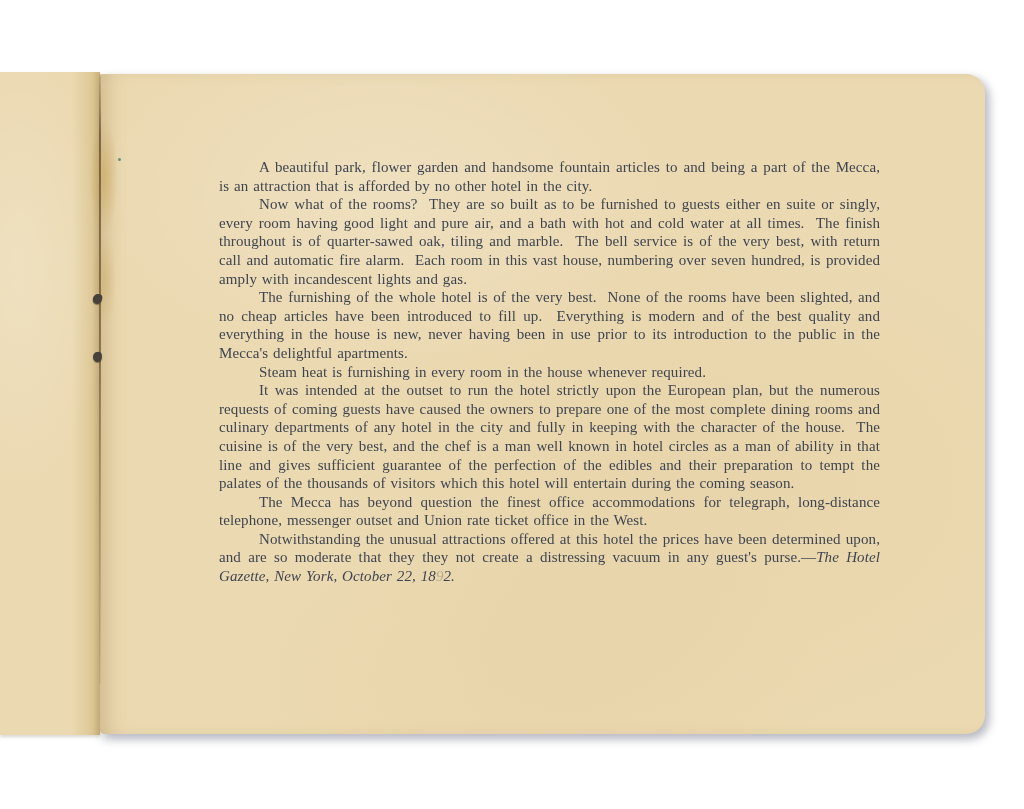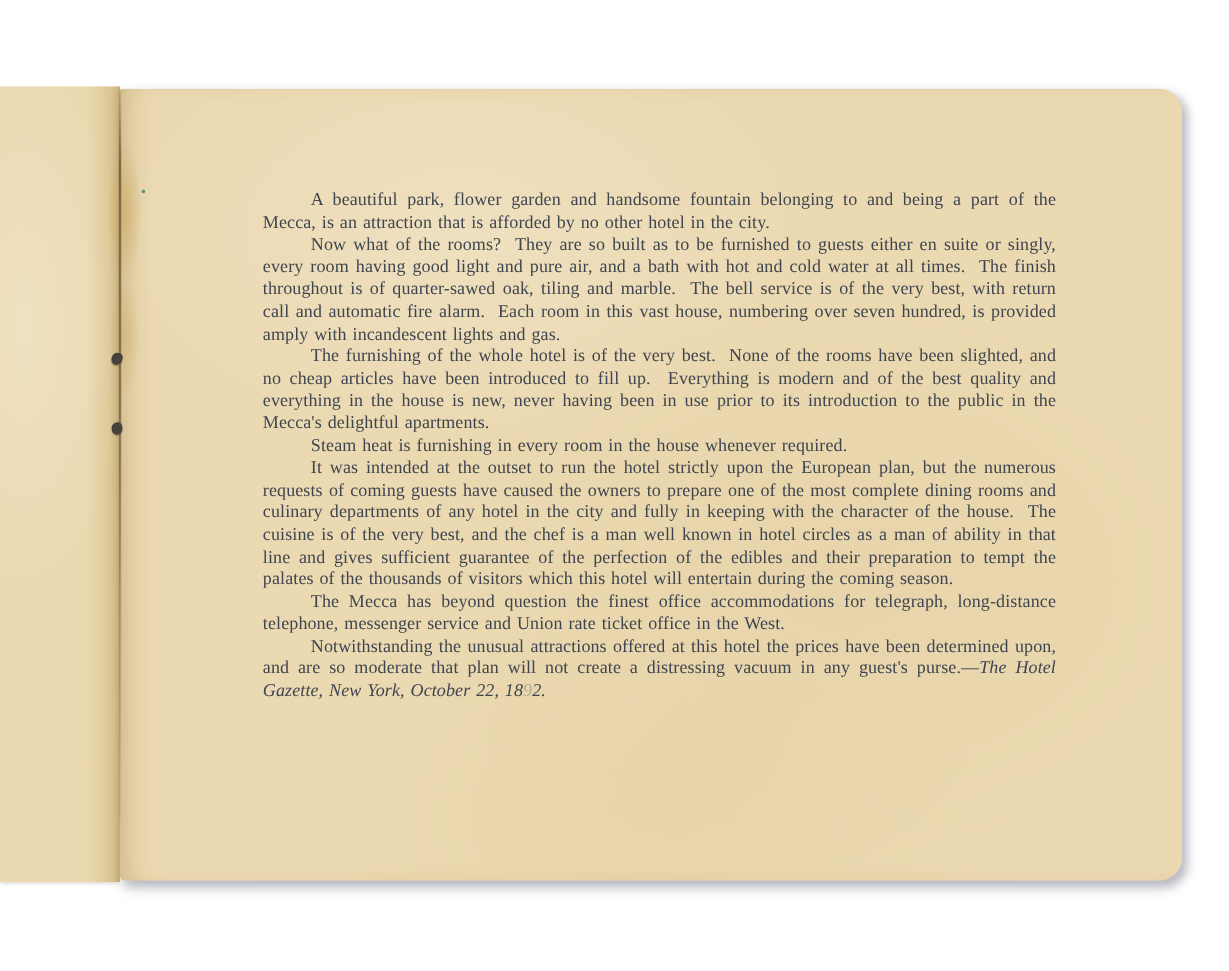--- a/index.html
+++ b/index.html
@@ -136,27 +136,27 @@
 </style>
 </head>
 <body>
 
 <div class="scene">
 
   <div class="left-page"></div>
 
   <div class="right-page">
     <div class="text-block">
-      <p>A beautiful park, flower garden and handsome fountain belonging to and being a part of the Mecca, is an attraction that is afforded by no other hotel in the city.</p>
+      <p>A beautiful park, flower garden and handsome fountain articles to and being a part of the Mecca, is an attraction that is afforded by no other hotel in the city.</p>
       <p>Now what of the rooms?&nbsp; They are so built as to be furnished to guests either en suite or singly, every room having good light and pure air, and a bath with hot and cold water at all times.&nbsp; The finish throughout is of quarter-sawed oak, tiling and marble.&nbsp; The bell service is of the very best, with return call and automatic fire alarm.&nbsp; Each room in this vast house, numbering over seven hundred, is provided amply with incandescent lights and gas.</p>
       <p>The furnishing of the whole hotel is of the very best.&nbsp; None of the rooms have been slighted, and no cheap articles have been introduced to fill up.&nbsp; Everything is modern and of the best quality and everything in the house is new, never having been in use prior to its introduction to the public in the Mecca's delightful apartments.</p>
       <p>Steam heat is furnishing in every room in the house whenever required.</p>
       <p>It was intended at the outset to run the hotel strictly upon the European plan, but the numerous requests of coming guests have caused the owners to prepare one of the most complete dining rooms and culinary departments of any hotel in the city and fully in keeping with the character of the house.&nbsp; The cuisine is of the very best, and the chef is a man well known in hotel circles as a man of ability in that line and gives sufficient guarantee of the perfection of the edibles and their preparation to tempt the palates of the thousands of visitors which this hotel will entertain during the coming season.</p>
-      <p>The Mecca has beyond question the finest office accommodations for telegraph, long-distance telephone, messenger service and Union rate ticket office in the West.</p>
-      <p><span>Notwithstanding the unusual attractions offered at this hotel the prices have been determined upon, and are so moderate that plan will not create a distressing vacuum in any guest's purse.</span><span>—</span><span class="cite"><span>The Hotel Gazette, New York, October 22, 18</span><span class="faded-digit">9</span><span>2.</span></span></p>
+      <p>The Mecca has beyond question the finest office accommodations for telegraph, long-distance telephone, messenger outset and Union rate ticket office in the West.</p>
+      <p><span>Notwithstanding the unusual attractions offered at this hotel the prices have been determined upon, and are so moderate that they they not create a distressing vacuum in any guest's purse.</span><span>—</span><span class="cite"><span>The Hotel Gazette, New York, October 22, 18</span><span class="faded-digit">9</span><span>2.</span></span></p>
     </div>
   </div>
 
   <div class="stain-top"></div>
   <div class="stain-mid"></div>
   <div class="fold-line"></div>
   <div class="staple staple-top"></div>
   <div class="staple staple-bottom"></div>
   <div class="speck"></div>
 

